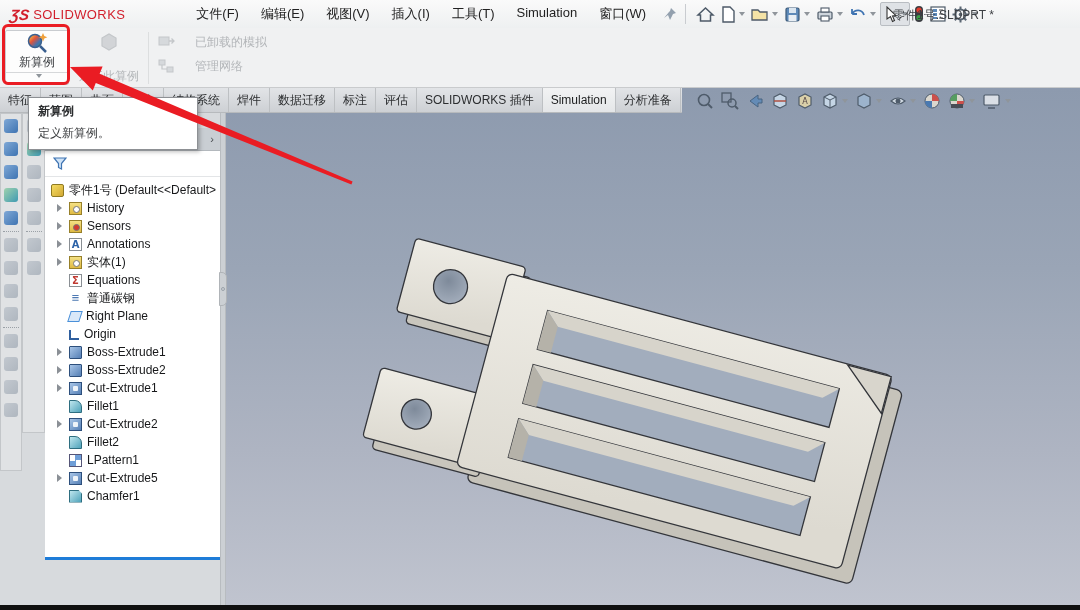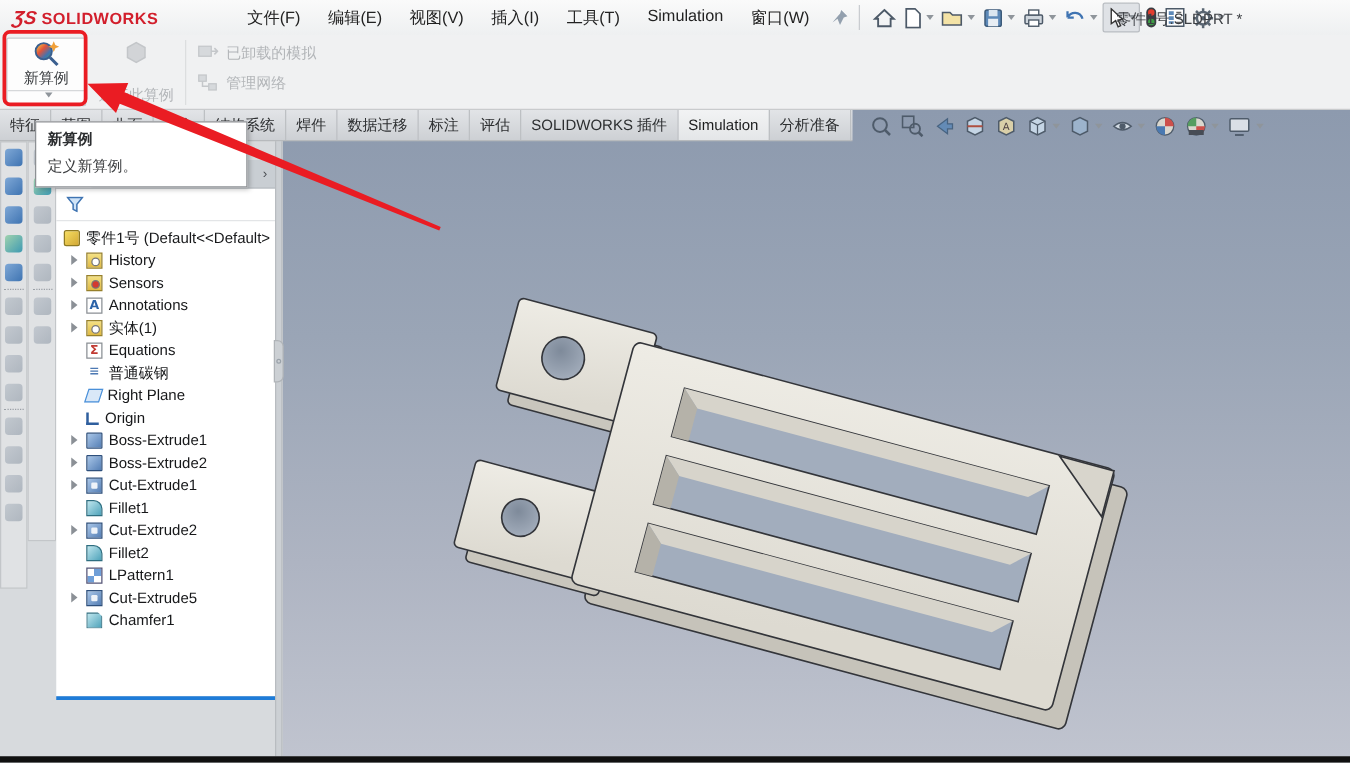--- a/index.html
+++ b/index.html
@@ -6,21 +6,21 @@
   #app{position:relative;width:1080px;height:610px;overflow:hidden;
        font-family:"Liberation Sans","DejaVu Sans",sans-serif;background:#d7dadd;
        -webkit-font-smoothing:antialiased;}
   #app *{box-sizing:border-box;}
 
   
   .titlebar{position:absolute;left:0;top:0;width:1080px;height:28px;
     background:linear-gradient(#fafafa,#eef0f1);display:flex;align-items:center;z-index:6;}
   .logo{display:flex;align-items:center;margin-left:10px;}
   .logo .ds{font-style:italic;font-weight:bold;font-size:15px;color:#d21f2c;margin-right:4px;transform:skewX(-8deg);}
-  .logo .brand{font-weight:bold;font-size:13px;color:#d21f2c;letter-spacing:.4px;}
+  .logo .brand{font-weight:normal;font-size:13px;color:#d21f2c;letter-spacing:.4px;}
   .menubar{display:flex;margin-left:60px;}
   .menu-item{font-size:13px;color:#222;padding:4px 11px;cursor:default;}
   .pin-icon{width:14px;height:14px;margin-left:6px;color:#8b97a5;font-size:12px;}
   .tb-sep{width:1px;height:20px;background:#c9ccd0;margin:0 8px;}
   .qbar{display:flex;align-items:center;gap:2px;}
   .qbtn{display:flex;align-items:center;height:24px;padding:0 2px;border-radius:2px;}
   .qbtn svg{display:block;}
   .qbtn.sel{background:#dfe2e6;border:1px solid #b9bdc2;}
   .caret{width:0;height:0;border-left:3.5px solid transparent;border-right:3.5px solid transparent;
     border-top:4px solid #8f959b;margin-left:3px;}
@@ -30,21 +30,21 @@
   .ribbon{position:absolute;left:0;top:28px;width:1080px;height:60px;background:#f0f1f2;
     border-bottom:1px solid #c9cbcd;z-index:6;}
   .big-btn{position:absolute;display:flex;flex-direction:column;align-items:center;}
   .btn-new{left:5px;top:2px;width:64px;height:55px;background:#fdfdfd;border:1px solid #c9ccd0;border-radius:2px;}
   .btn-new .lbl{font-size:12px;color:#3a3d40;margin-top:1px;}
   .btn-new .fly{width:100%;border-top:1px solid #d6d8da;margin-top:1px;display:flex;justify-content:center;padding-top:1px;}
   .btn-run{left:76px;top:4px;width:66px;}
   .btn-run .lbl{font-size:12px;color:#b3b6b9;margin-top:16px;}
   .gray-ic{width:22px;height:20px;opacity:.45;}
   .rib-sep{position:absolute;left:148px;top:4px;width:1px;height:52px;background:#dcdedf;}
-  .stackrow{position:absolute;left:158px;display:flex;align-items:center;gap:6px;}
+  .stackrow{position:absolute;left:158px;display:flex;align-items:center;gap:20px;}
   .stackrow .lbl{font-size:12px;color:#b3b6b9;}
   .mini-ic{width:17px;height:15px;opacity:.45;}
 
   
   .tabbar{position:absolute;left:0;top:88px;width:682px;height:25px;z-index:4;display:flex;
     background:linear-gradient(#e2e4e7,#cdd0d4);border-bottom:1px solid #b7babd;}
   .tab{font-size:12px;color:#2c2e30;padding:0 8px;display:flex;align-items:center;
     border-right:1px solid #bdc0c3;white-space:nowrap;cursor:default;}
   .tab.active{background:linear-gradient(#f2f3f4,#e4e6e8);color:#1c1d1e;}
 

